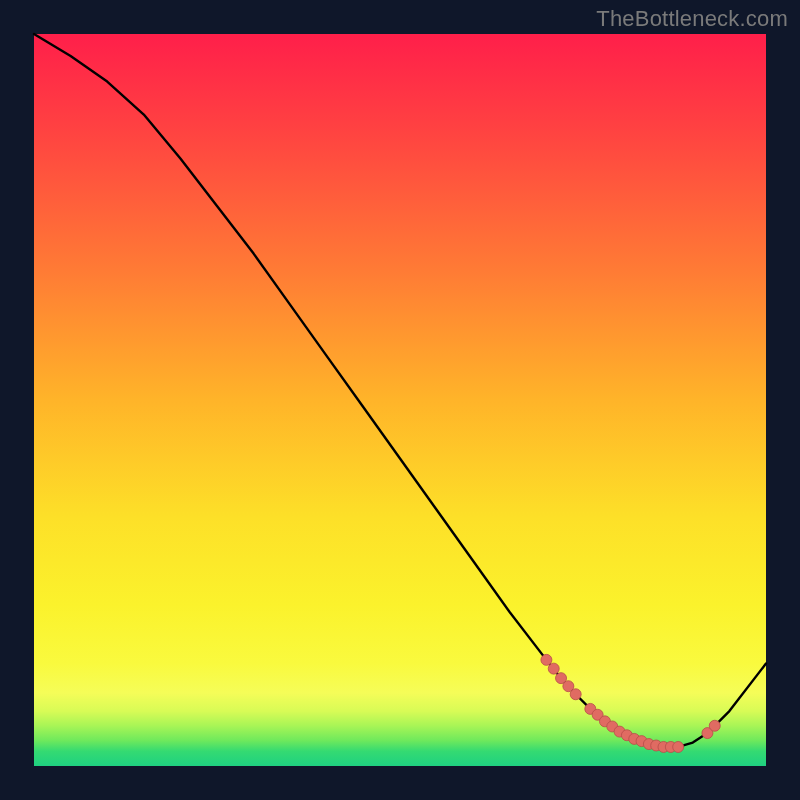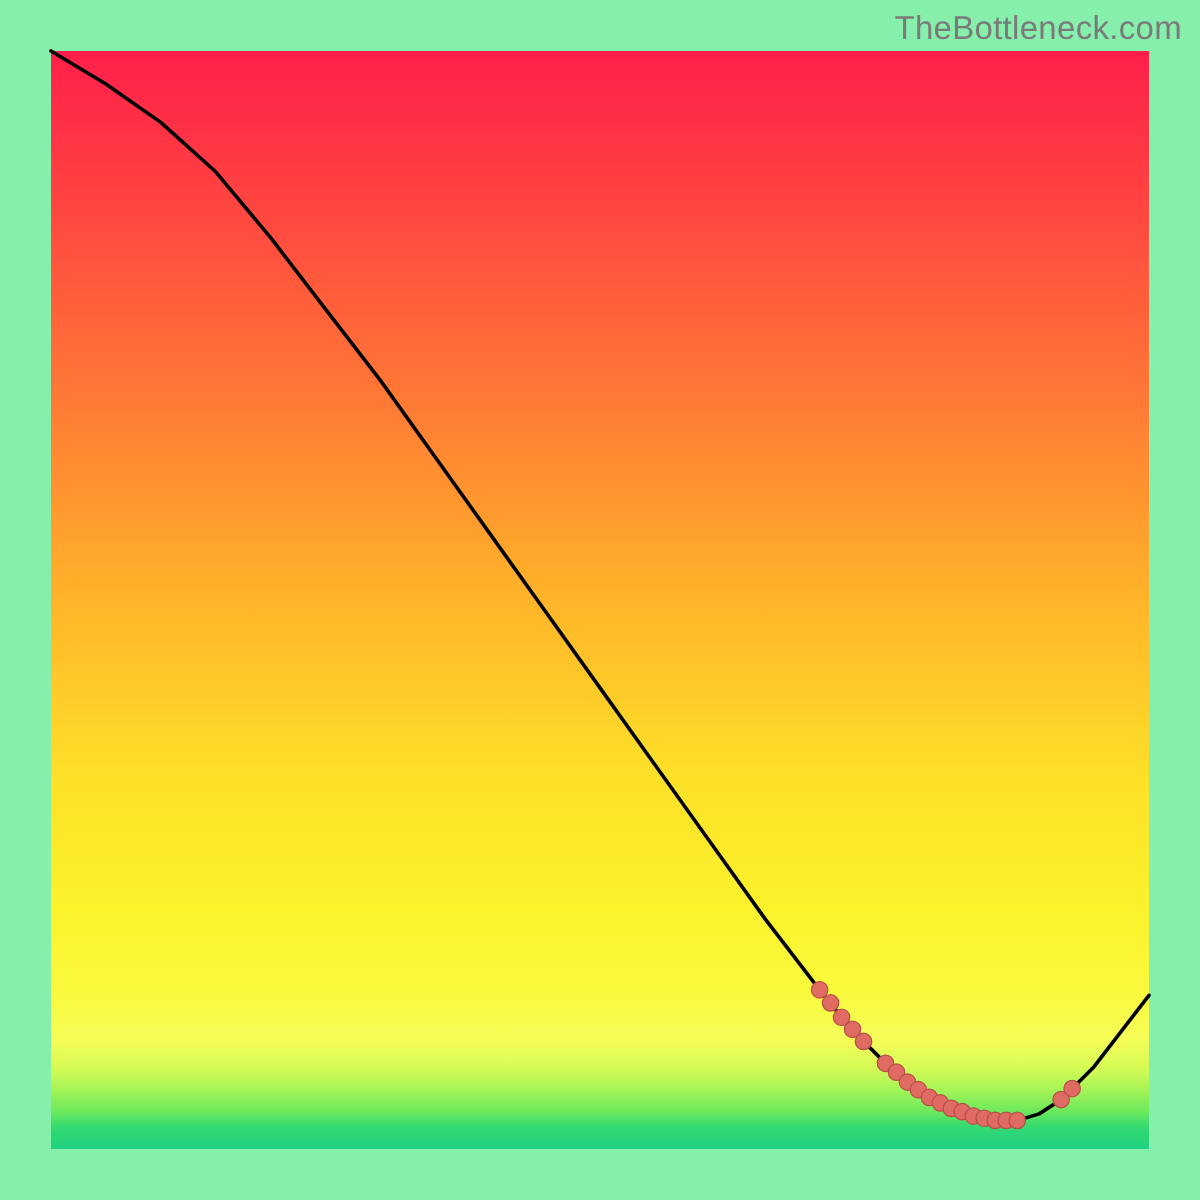--- a/index.html
+++ b/index.html
@@ -8,21 +8,21 @@
     width: 800px;
     height: 800px;
     background: #000;
     overflow: hidden;
     font-family: Arial, Helvetica, sans-serif;
   }
   .frame {
     position: relative;
     width: 800px;
     height: 800px;
-    background: #86efac;
+    background: #0f172a;
   }
   .plot {
     position: absolute;
     left: 34px;
     top: 34px;
     width: 732px;
     height: 732px;
     
     background: linear-gradient(
       to bottom,

